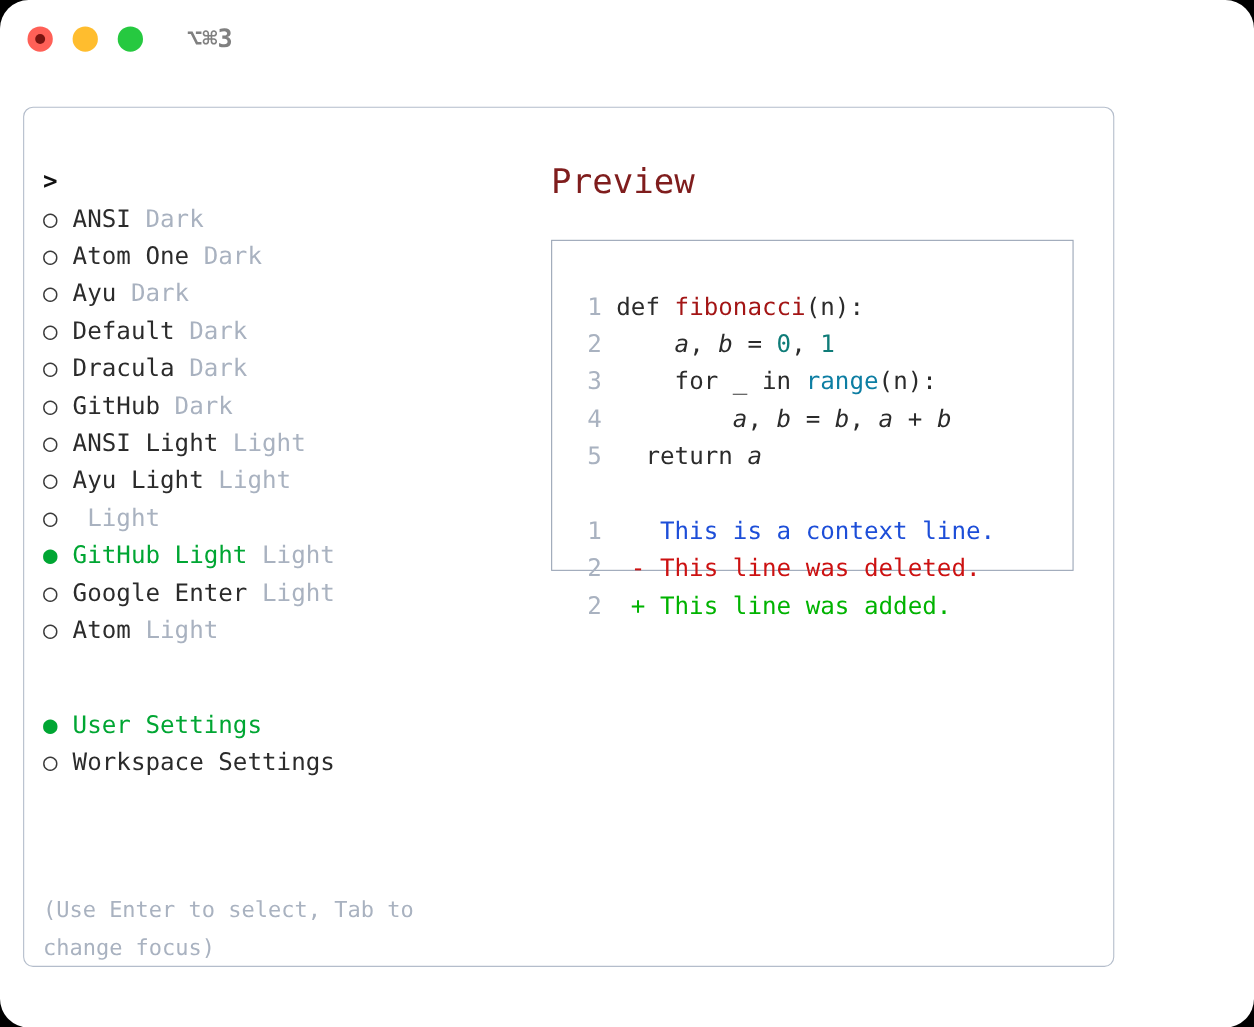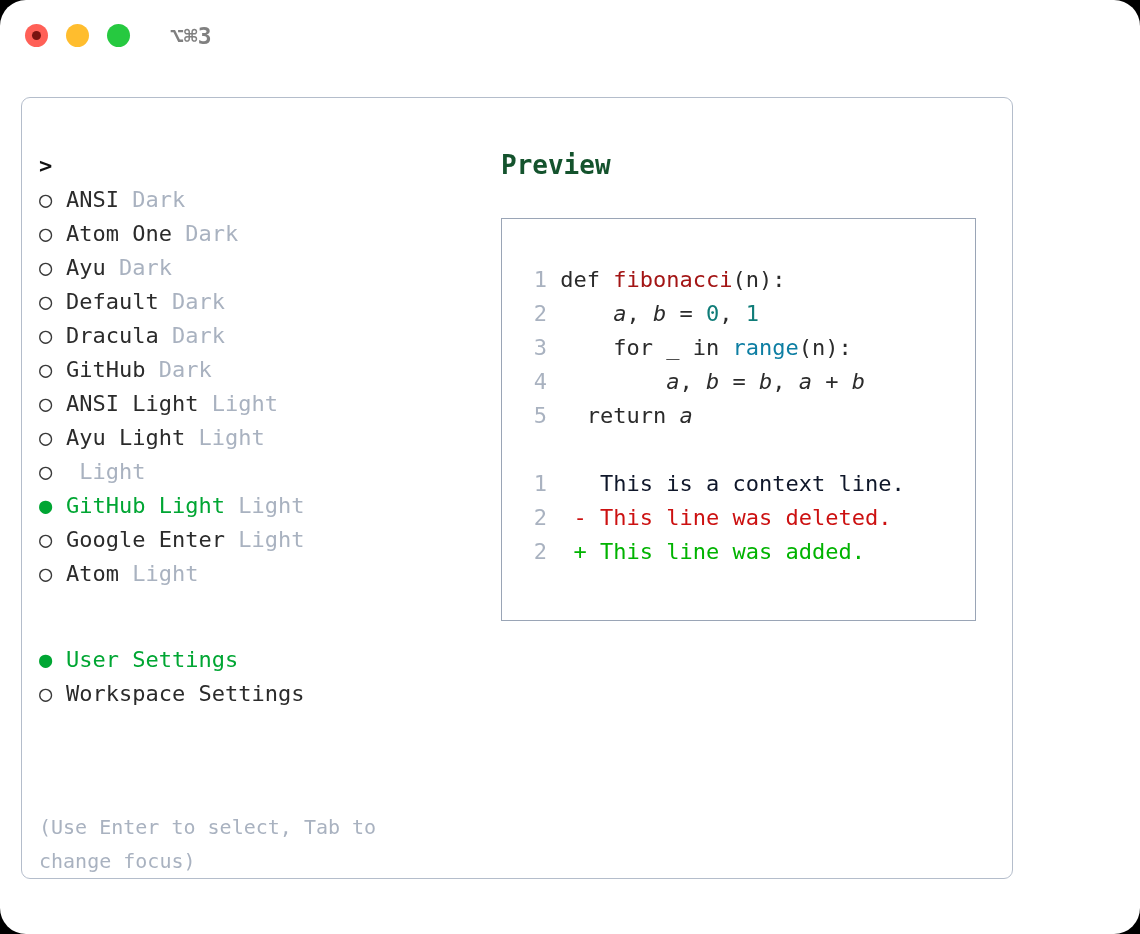--- a/index.html
+++ b/index.html
@@ -136,30 +136,30 @@
   }
 
   
   .right-col {
     position: absolute;
     left: 479px;
     top: 50px;
     width: 490px;
   }
   .preview-title {
-    font-size: 26px;
-    font-weight: bold;
-    color: #14532d;
+    font-size: 31px;
+    font-weight: normal;
+    color: #7f1d1d;
     height: 34px;
     line-height: 34px;
   }
   .preview-box {
     margin-top: 36px;
     width: 475px;
-    height: 403px;
+    height: 301px;
     border: 1px solid #9aa5b6;
     box-sizing: border-box;
     background: #ffffff;
     position: relative;
   }
   .code {
     position: absolute;
     left: 19px;
     top: 44px;
     font-size: 22px;
@@ -172,21 +172,21 @@
     width: 26px;
     text-align: right;
     color: #a9b2c0;
   }
   .ctext { color: #2b2b2b; }
   .tok-fn   { color: #a31515; }
   .tok-call { color: #0d7ea3; }
   .tok-num  { color: #0f7c78; }
   .var      { font-style: italic; }
 
-  .diff-ctx { color: #0f172a; }
+  .diff-ctx { color: #1d4ed8; }
   .diff-del { color: #cc1111; }
   .diff-add { color: #00b300; }
   .blank-line { height: 34px; }
 </style>
 </head>
 <body>
 
 <div class="window">
 
   <div class="titlebar">

